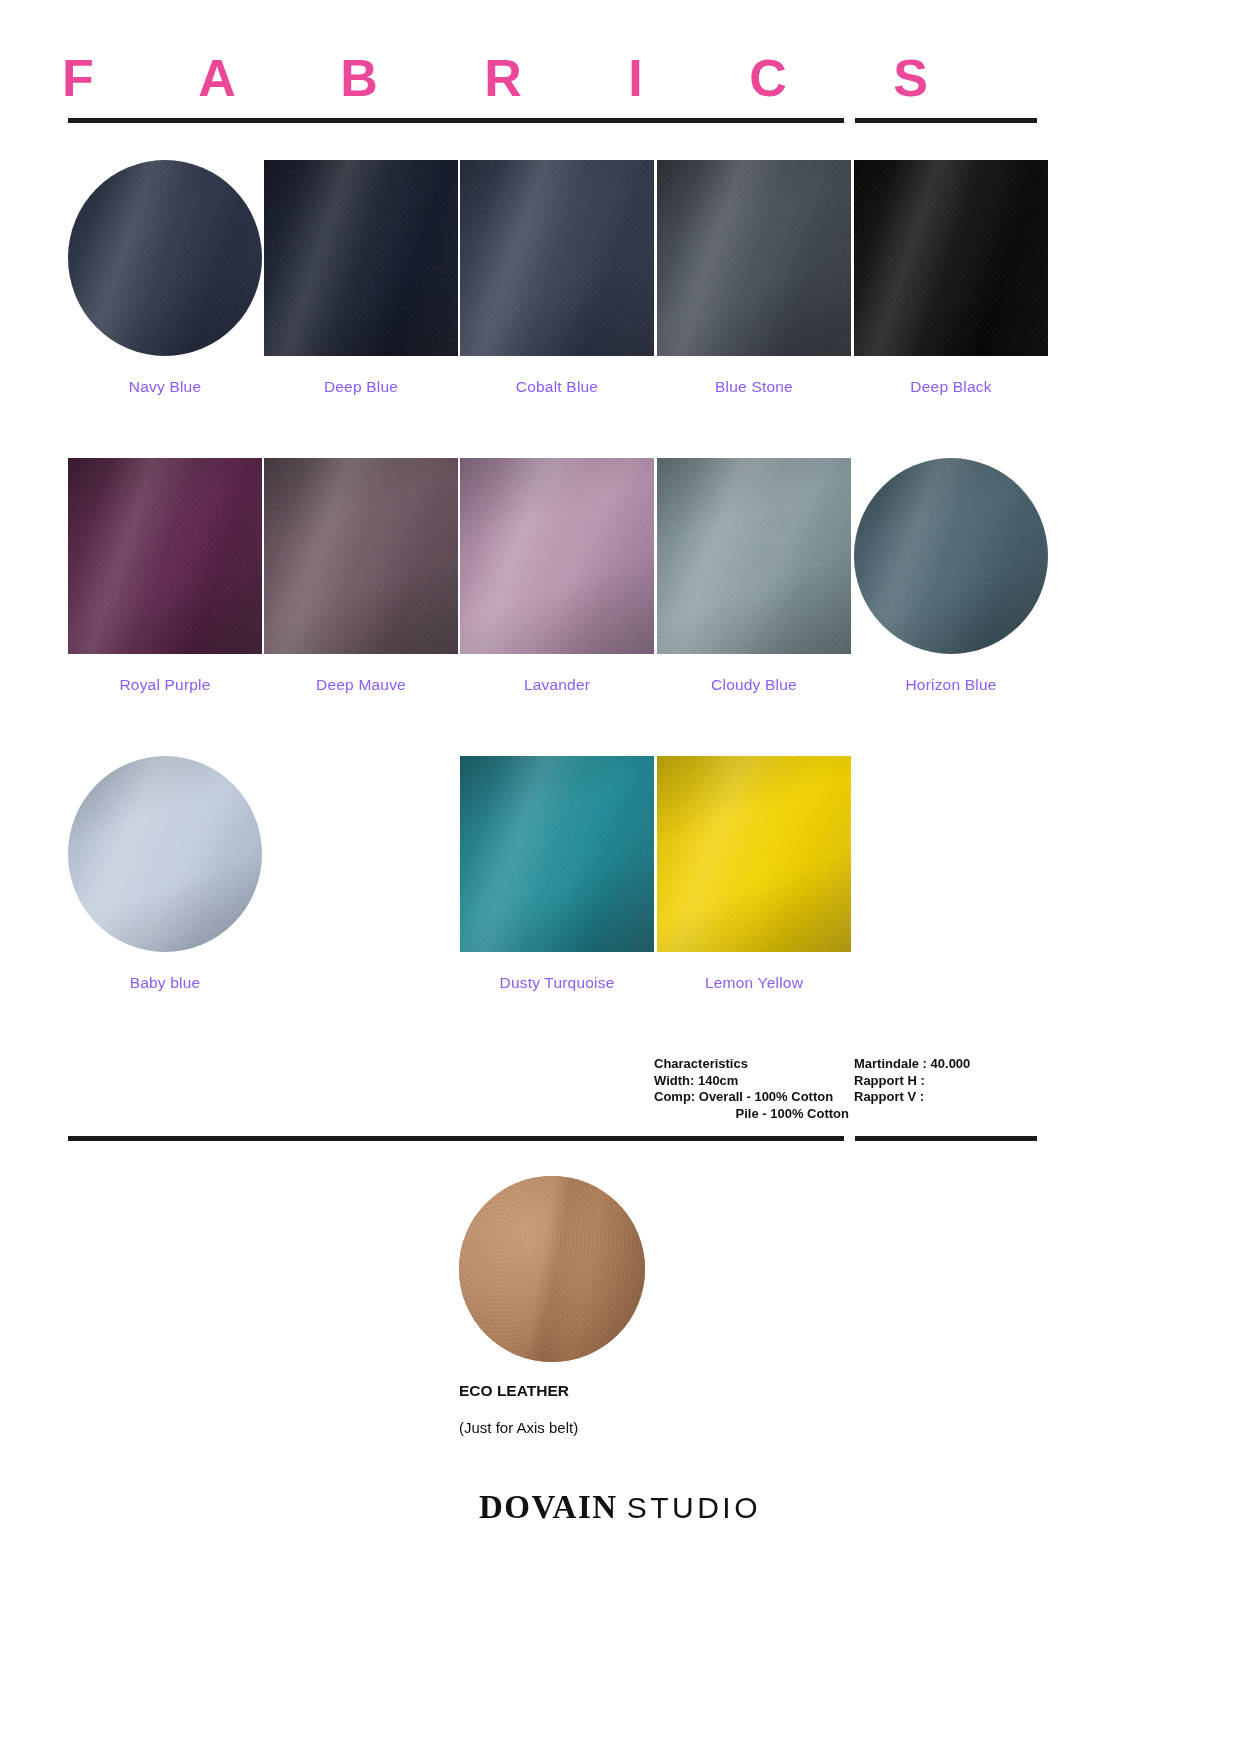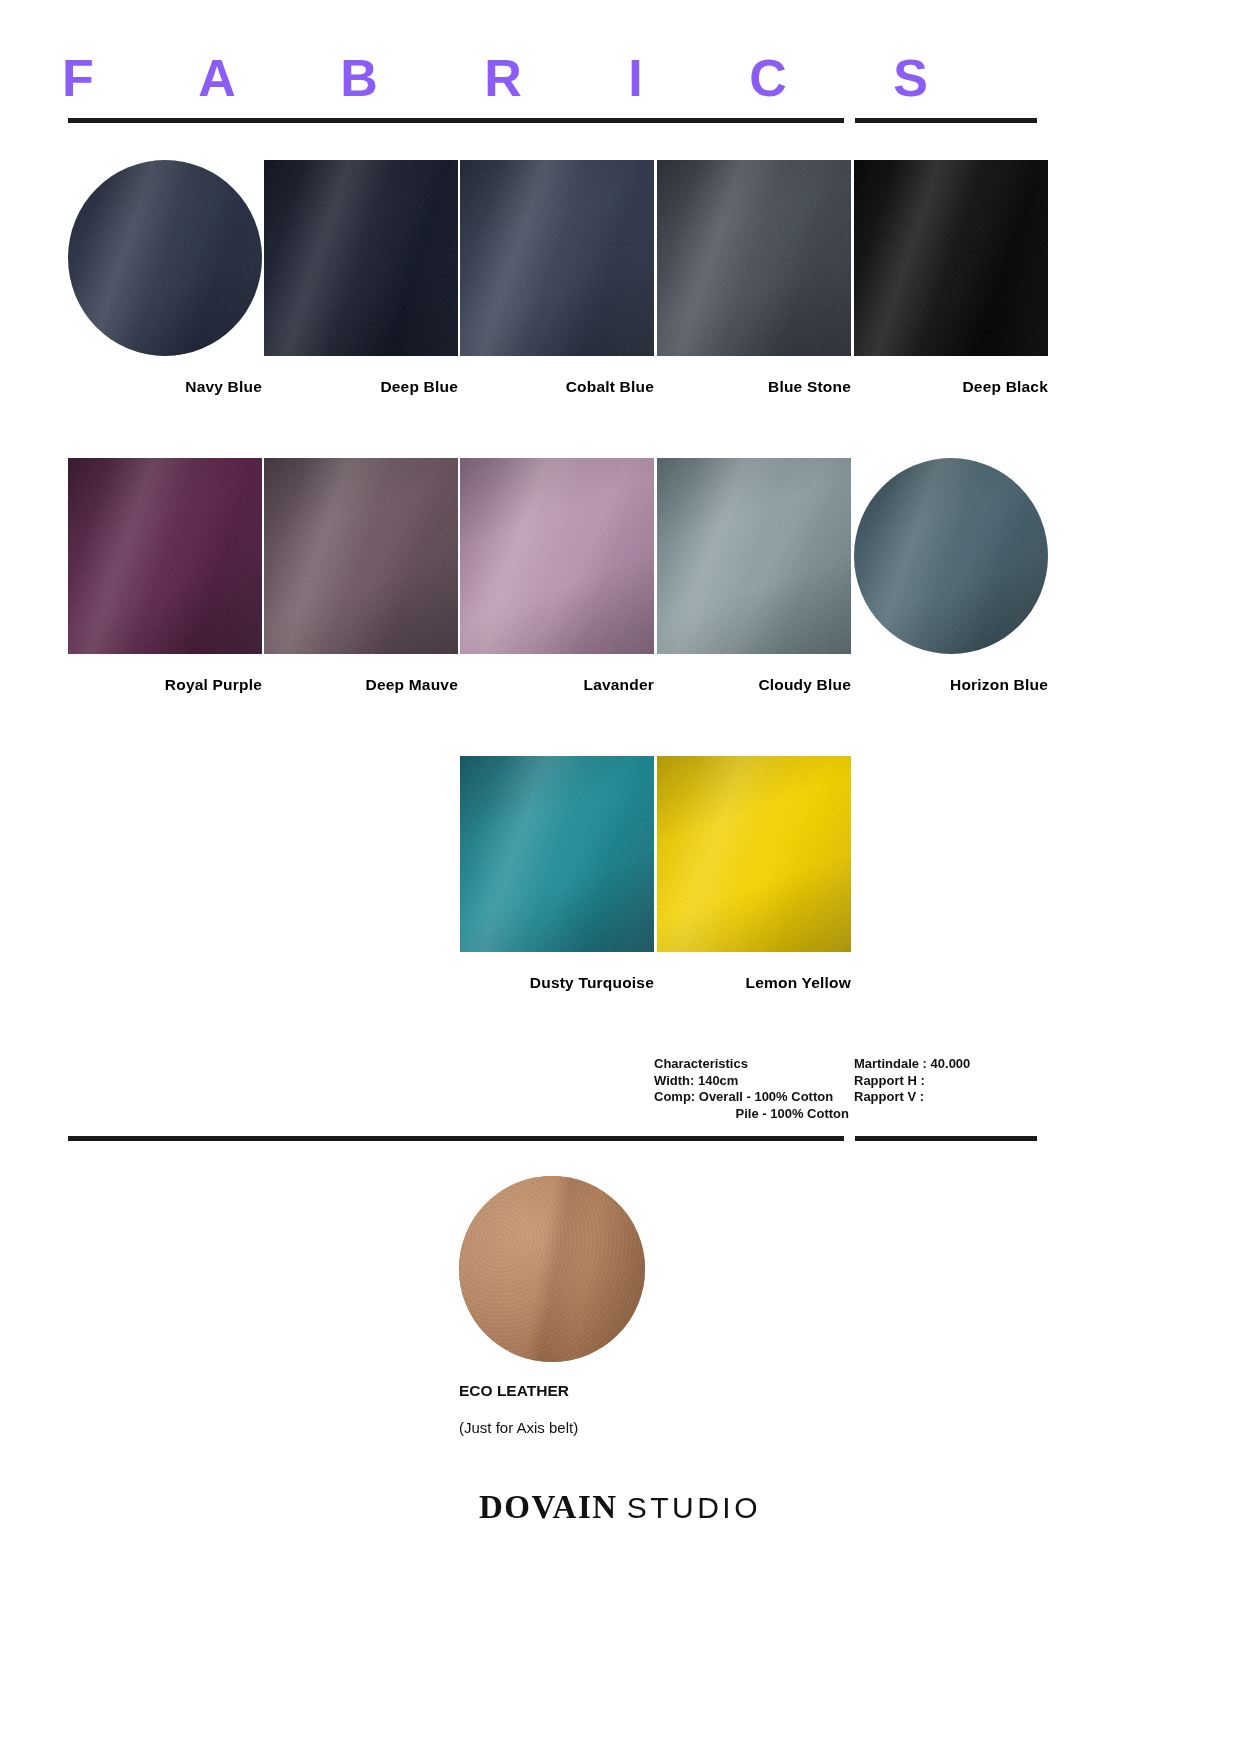--- a/index.html
+++ b/index.html
@@ -7,21 +7,21 @@
     width:1240px;height:1753px;background:#ffffff;
     font-family:"Liberation Sans", sans-serif;
     color:#111111;position:relative;overflow:hidden;
   }
   .page{position:absolute;inset:0;}
 
   
   .title{
     position:absolute;left:62px;top:52px;width:920px;
     font-size:52px;font-weight:700;letter-spacing:46px;
-    color:#8b5cf6;line-height:1;white-space:nowrap;
+    color:#ec4899;line-height:1;white-space:nowrap;
   }
   .rule{position:absolute;background:#1a1a1a;height:5px;}
   .rule-top-left{left:68px;top:118px;width:776px;}
   .rule-top-right{left:855px;top:118px;width:182px;}
   .rule-bot-left{left:68px;top:1136px;width:776px;}
   .rule-bot-right{left:855px;top:1136px;width:182px;}
 
   
   .grid{position:absolute;left:68px;top:160px;width:972px;}
   .row{position:relative;height:248px;margin-bottom:50px;}
@@ -60,22 +60,22 @@
         rgba(0,0,0,0.00) 62%,
         rgba(0,0,0,0.22) 100%);
   }
   .chip .grain{
     position:absolute;inset:0;opacity:.30;
     background-image:
       repeating-linear-gradient(115deg, rgba(255,255,255,.10) 0 1px, rgba(0,0,0,0) 1px 3px),
       repeating-linear-gradient(25deg, rgba(0,0,0,.08) 0 1px, rgba(0,0,0,0) 1px 4px);
   }
   .caption{
-    margin-top:22px;text-align:right;
-    font-size:15.5px;font-weight:700;color:#000000;letter-spacing:.2px;
+    margin-top:22px;text-align:center;
+    font-size:15.5px;font-weight:400;color:#8b5cf6;letter-spacing:.2px;
   }
 
   
   .specs{position:absolute;left:654px;top:1056px;width:390px;}
   .spec-col{position:absolute;top:0;font-size:13px;font-weight:700;line-height:16.5px;color:#111;}
   .spec-left{left:0;width:195px;}
   .spec-right{left:200px;width:190px;}
   .spec-left .indent{display:block;text-align:right;}
 
   
@@ -212,20 +212,28 @@
         <div class="chip circle" style="background: linear-gradient(118deg, rgb(49, 69, 79) 0%, rgb(74, 99, 110) 34%, rgb(74, 99, 110) 58%, rgb(49, 69, 79) 100%);">
           <div class="shade"></div>
           <div class="sheen"></div>
           <div class="grain"></div>
         </div>
         <div class="caption">Horizon Blue</div>
       </div>
     </div>
 
     <div class="row">
+      <div class="cell c0">
+        <div class="chip circle" style="background: linear-gradient(118deg, rgb(154, 168, 189) 0%, rgb(195, 206, 221) 34%, rgb(195, 206, 221) 58%, rgb(154, 168, 189) 100%);">
+          <div class="shade"></div>
+          <div class="sheen"></div>
+          <div class="grain"></div>
+        </div>
+        <div class="caption">Baby blue</div>
+      </div>
       <div class="cell c2">
         <div class="chip" style="background: linear-gradient(118deg, rgb(21, 99, 111) 0%, rgb(31, 138, 150) 34%, rgb(31, 138, 150) 58%, rgb(21, 99, 111) 100%);">
           <div class="shade"></div>
           <div class="sheen"></div>
           <div class="grain"></div>
         </div>
         <div class="caption">Dusty Turquoise</div>
       </div>
       <div class="cell c3">
         <div class="chip" style="background: linear-gradient(118deg, rgb(212, 181, 0) 0%, rgb(242, 209, 0) 34%, rgb(242, 209, 0) 58%, rgb(212, 181, 0) 100%);">

